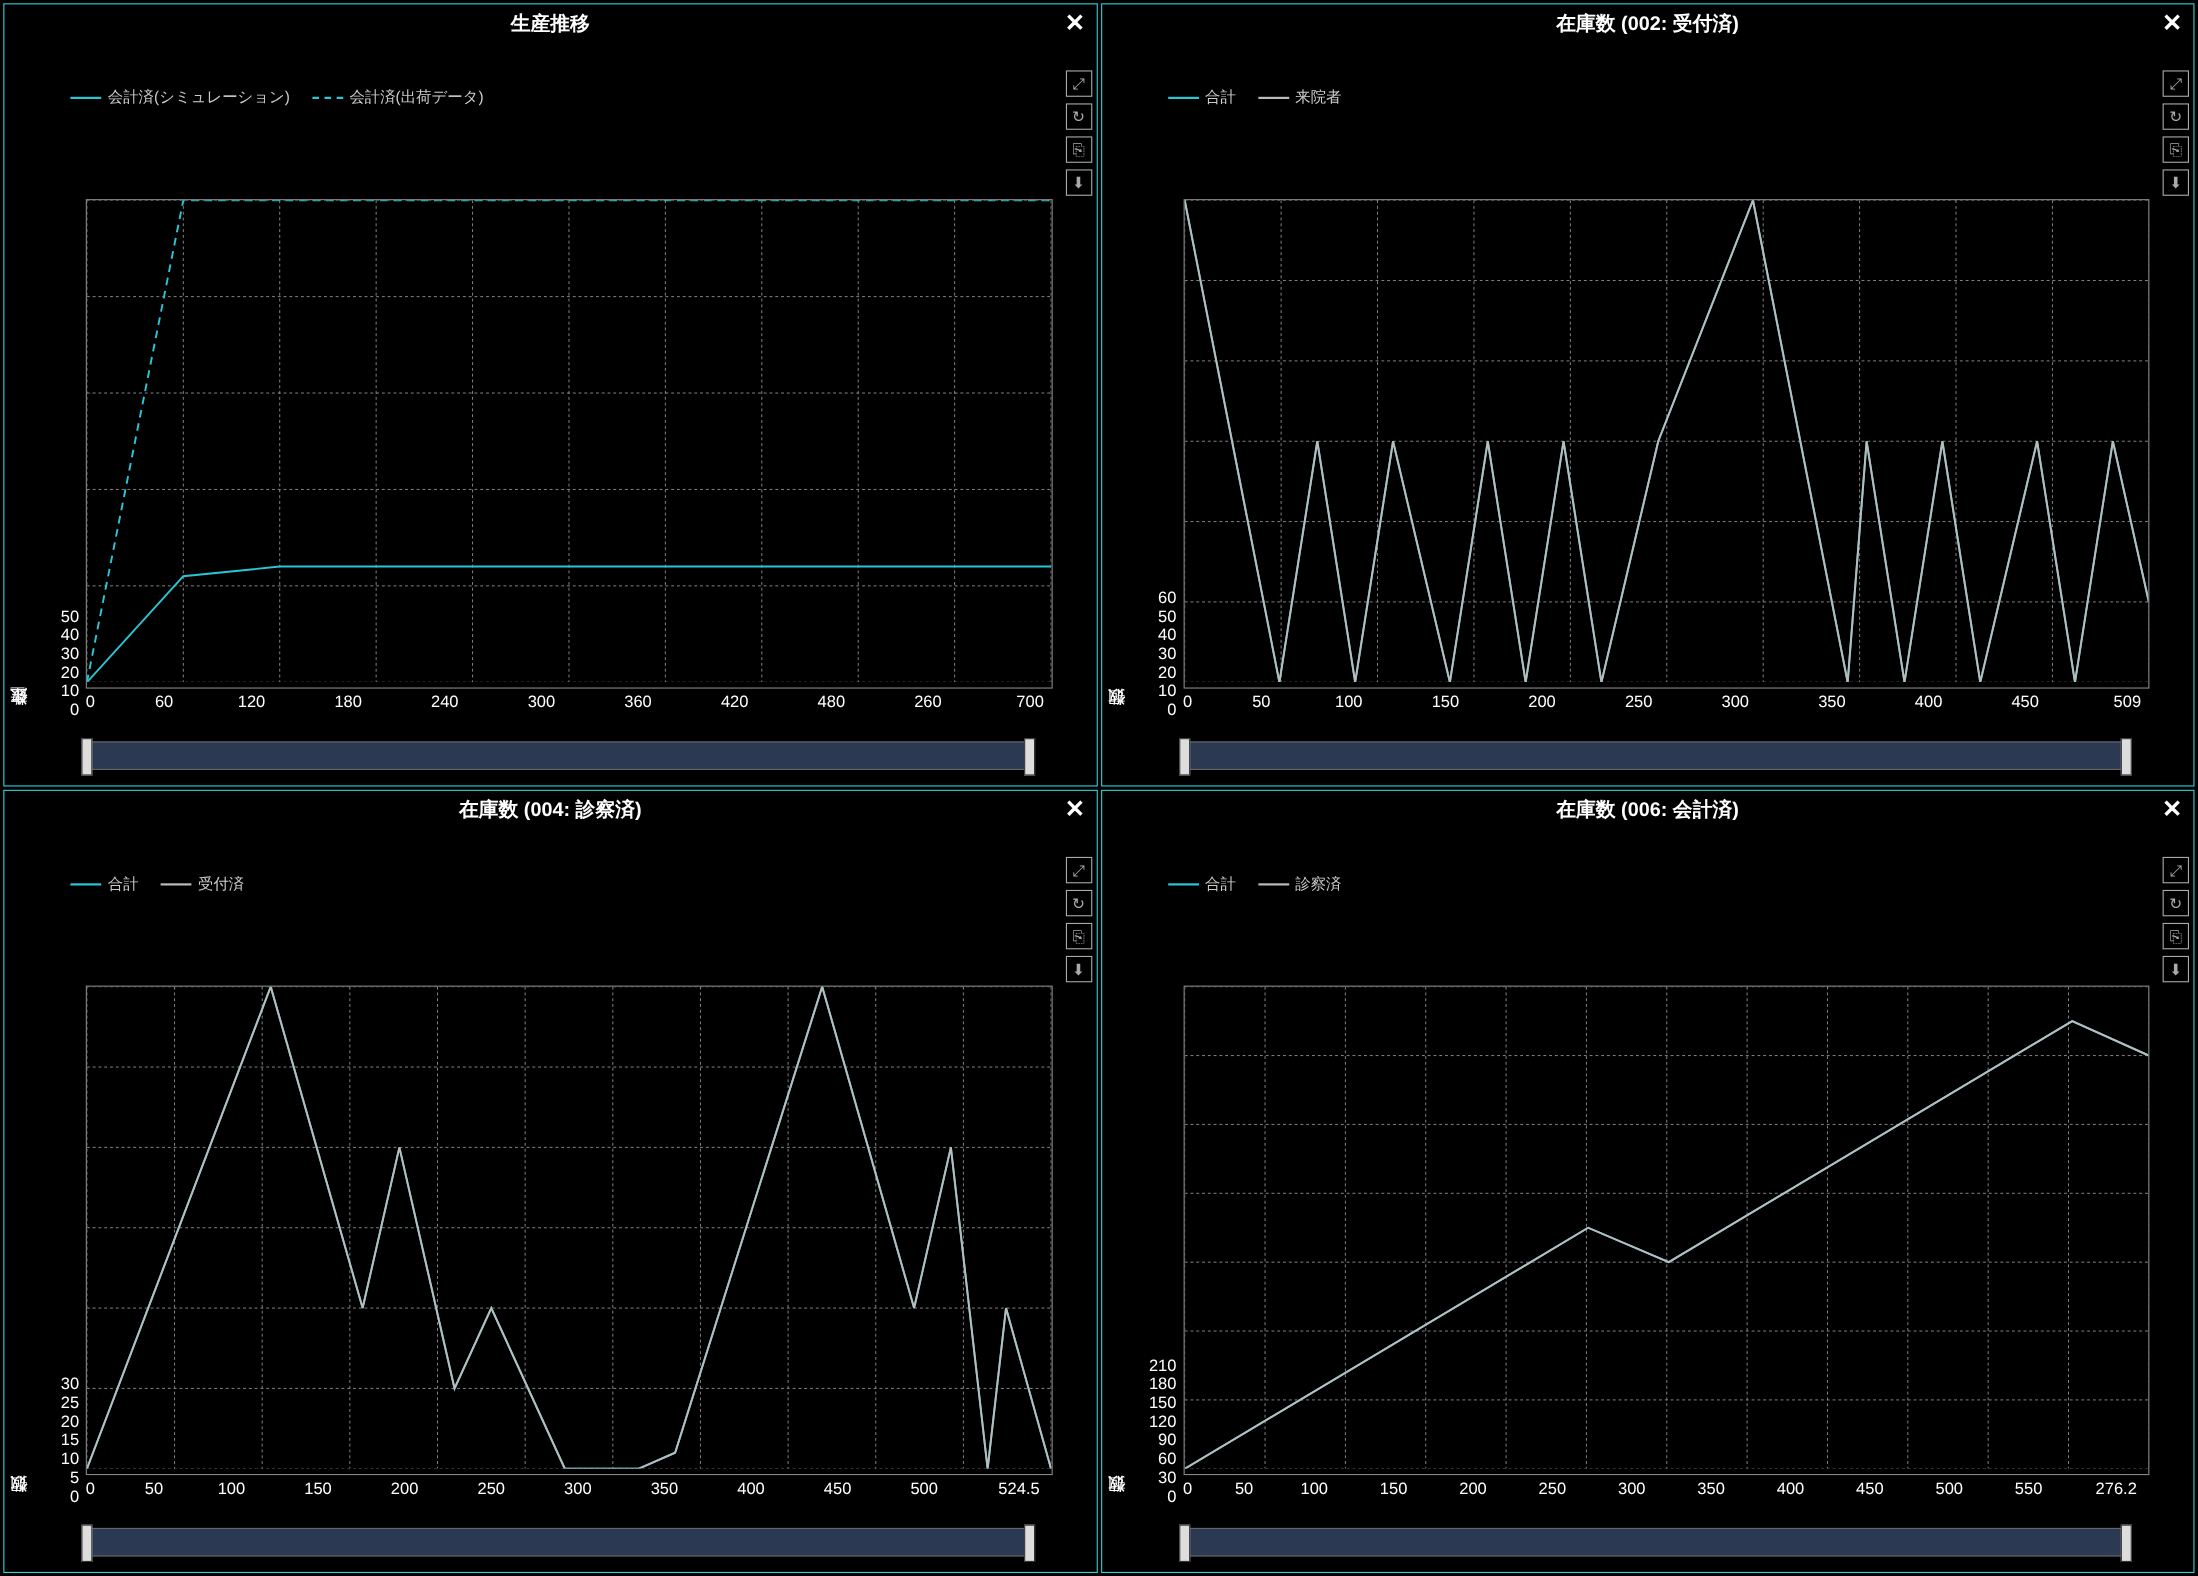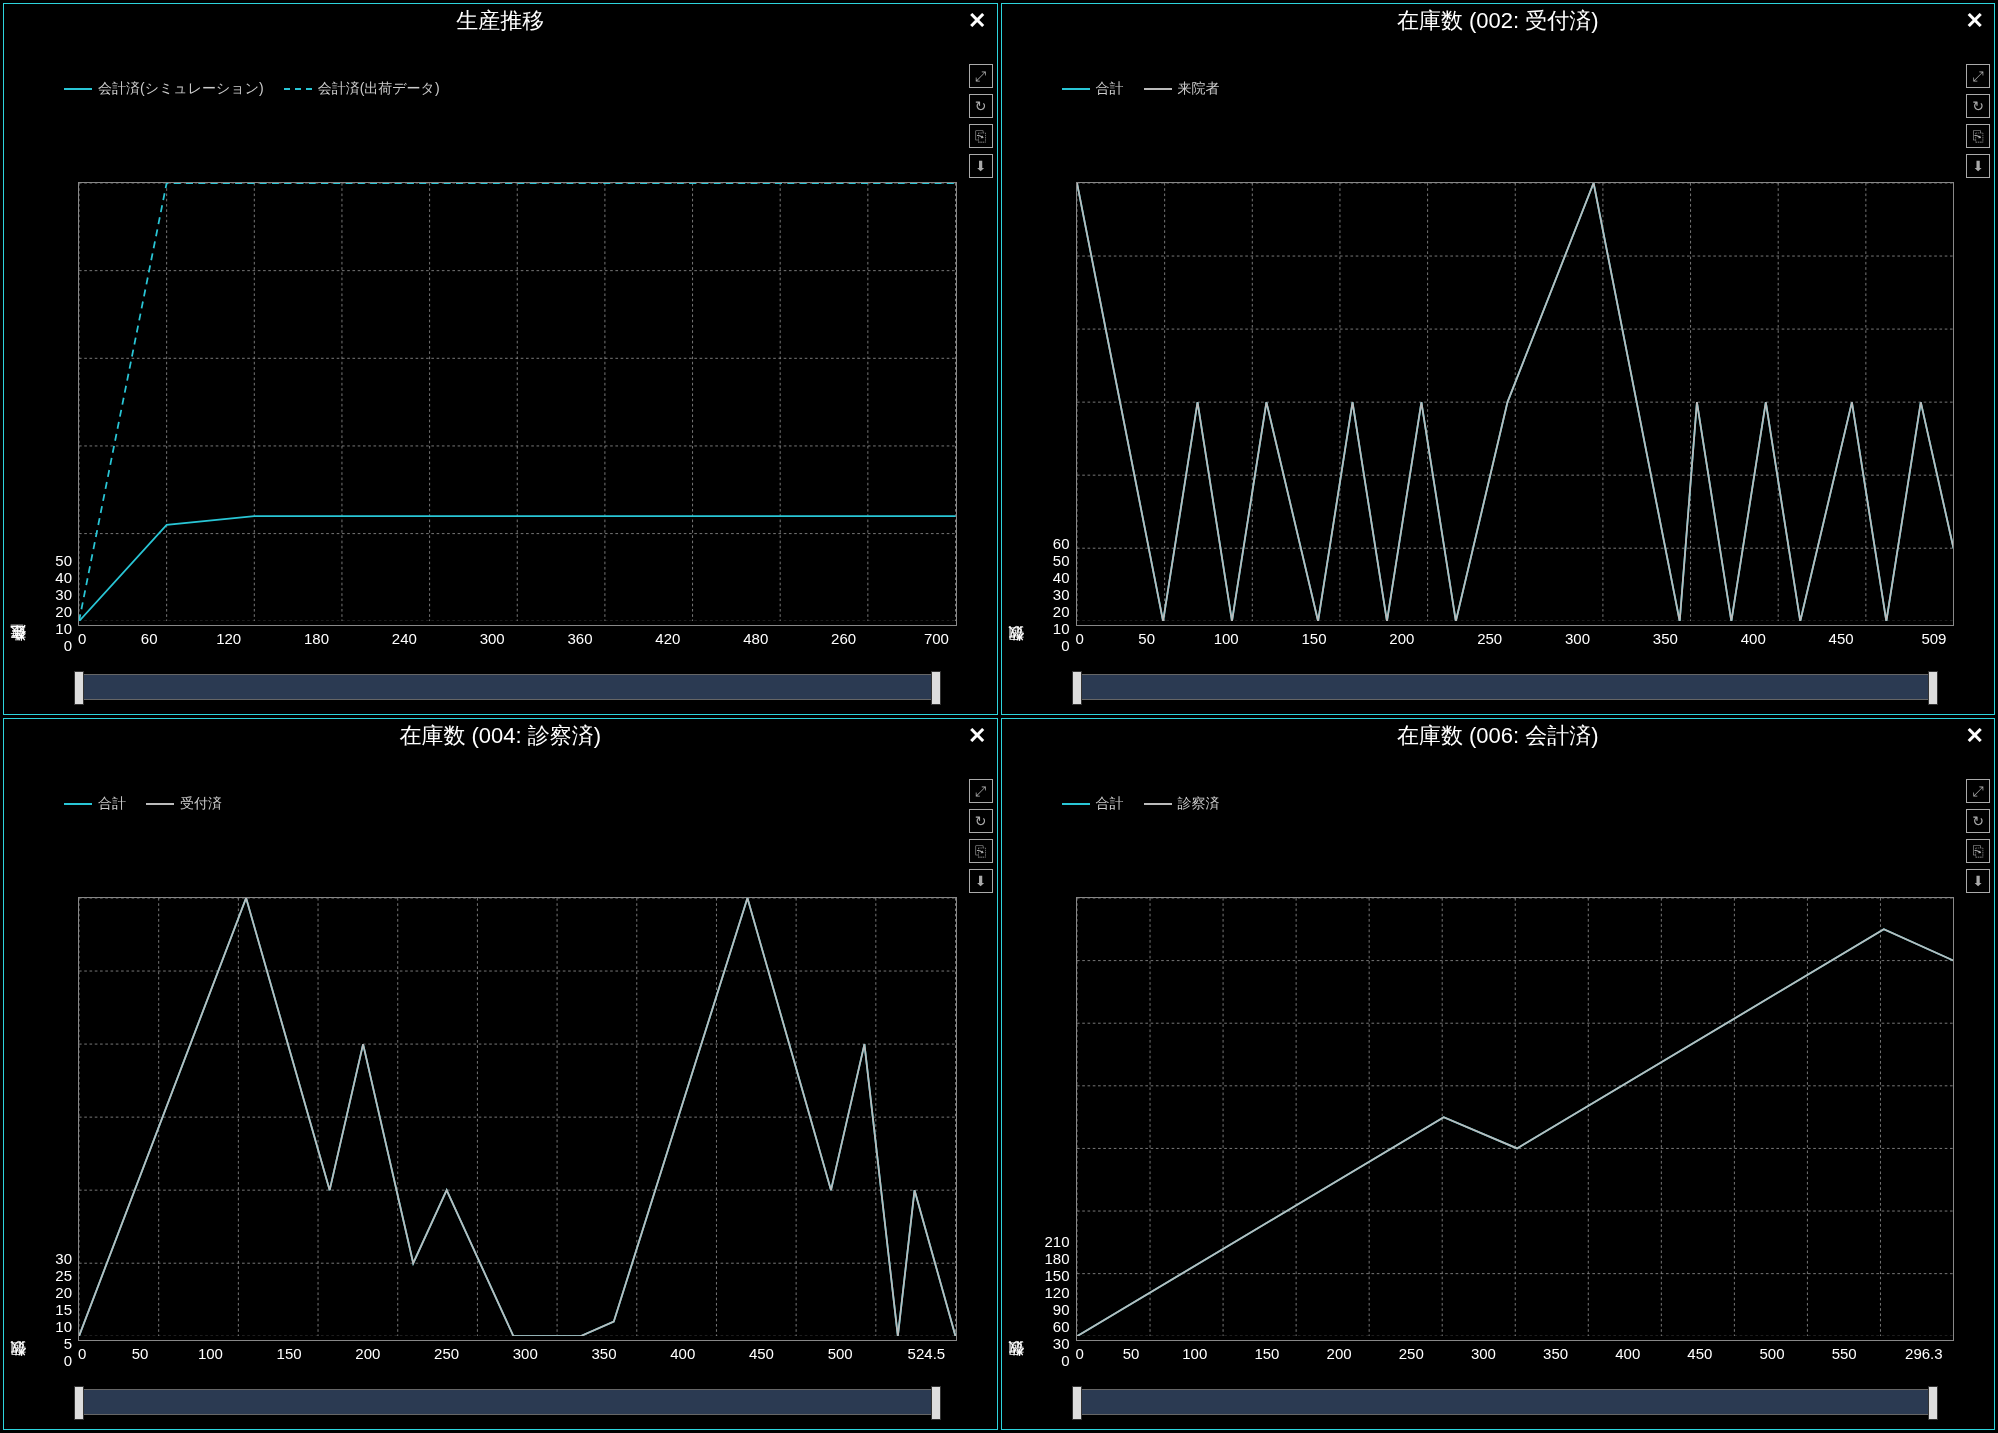--- a/index.html
+++ b/index.html
@@ -24,22 +24,22 @@
 .panel-header {
   display: flex;
   align-items: center;
   justify-content: center;
   padding: 6px 10px;
   position: relative;
   height: 34px;
 }
 .panel-title {
   color: #fff;
-  font-size: 22px;
-  font-weight: normal;
+  font-size: 18px;
+  font-weight: bold;
 }
 .close-btn {
   position: absolute;
   right: 10px;
   top: 6px;
   color: #fff;
   font-size: 22px;
   font-weight: bold;
   cursor: pointer;
   line-height: 1;
@@ -444,21 +444,21 @@
           <span>100</span>
           <span>150</span>
           <span>200</span>
           <span>250</span>
           <span>300</span>
           <span>350</span>
           <span>400</span>
           <span>450</span>
           <span>500</span>
           <span>550</span>
-          <span>296.3</span>
+          <span>276.2</span>
         </div>
       </div>
     </div>
     <div class="toolbar">
       <div class="tool-icon">⤢</div>
       <div class="tool-icon">↻</div>
       <div class="tool-icon">⎘</div>
       <div class="tool-icon">⬇</div>
     </div>
     <div class="slider-track">

